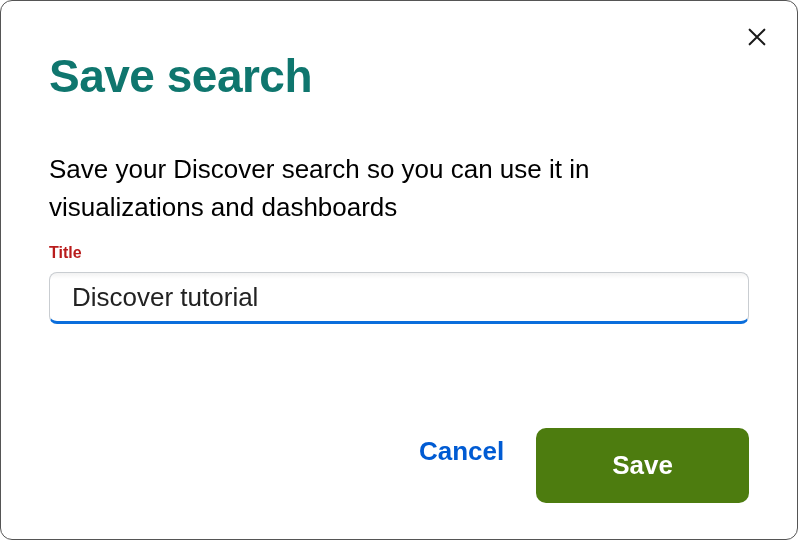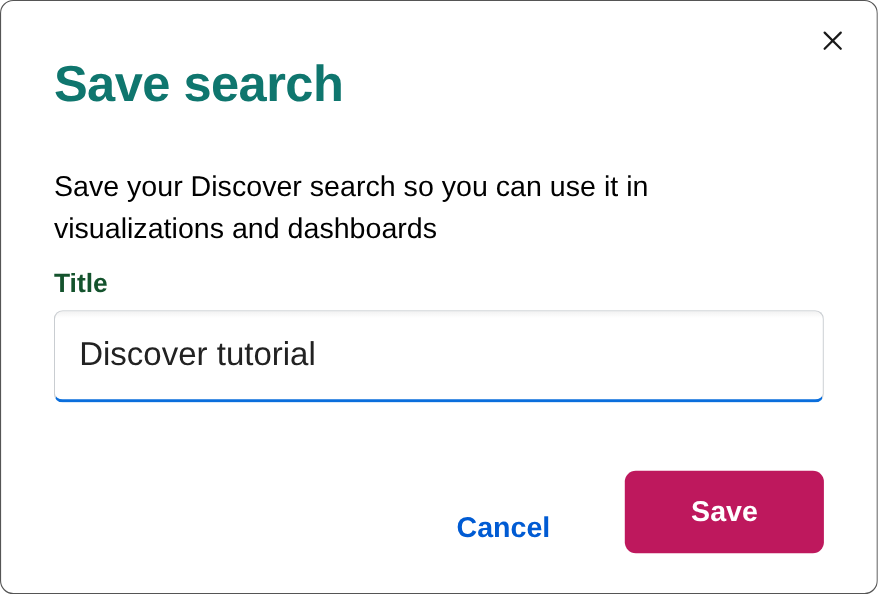--- a/index.html
+++ b/index.html
@@ -34,64 +34,64 @@
     margin: 0 0 48px 0;
     letter-spacing: -0.5px;
   }
   .desc {
     font-size: 26px;
     line-height: 1.45;
     color: #000000;
     margin: 0 0 18px 0;
   }
   .field-label {
-    font-size: 24px;
+    font-size: 16px;
     font-weight: 700;
-    color: #14532d;
+    color: #b91c1c;
     margin-bottom: 10px;
   }
   .field-input-wrap {
     position: relative;
   }
   .field-input {
     width: 100%;
-    height: 84px;
-    font-size: 30px;
+    height: 52px;
+    font-size: 26px;
     color: #222;
     padding: 0 22px;
     border: 1px solid #c9cdd1;
     border-bottom: 3px solid #0a6edc;
     border-radius: 8px;
     outline: none;
     background-image: linear-gradient(to bottom, rgba(0,0,0,0.05), rgba(0,0,0,0) 6px);
   }
   .footer {
     position: absolute;
     right: 48px;
     bottom: 36px;
     display: flex;
-    align-items: flex-end;
-    gap: 64px;
+    align-items: flex-start;
+    gap: 28px;
   }
   .btn-cancel {
     background: none; border: none;
     font-size: 26px;
     font-weight: 600;
     color: #005bd3;
     cursor: pointer;
     padding: 8px 4px;
   }
   .btn-save {
     font-size: 26px;
     font-weight: 600;
     color: #fff;
-    background: #be185d;
+    background: #4d7c0f;
     border: none;
     border-radius: 10px;
-    padding: 22px 60px;
+    padding: 22px 76px;
     cursor: pointer;
   }
 </style>
 </head>
 <body>
 
 <div class="modal">
 
   <button class="close">
     <svg viewBox="0 0 24 24" fill="none">

